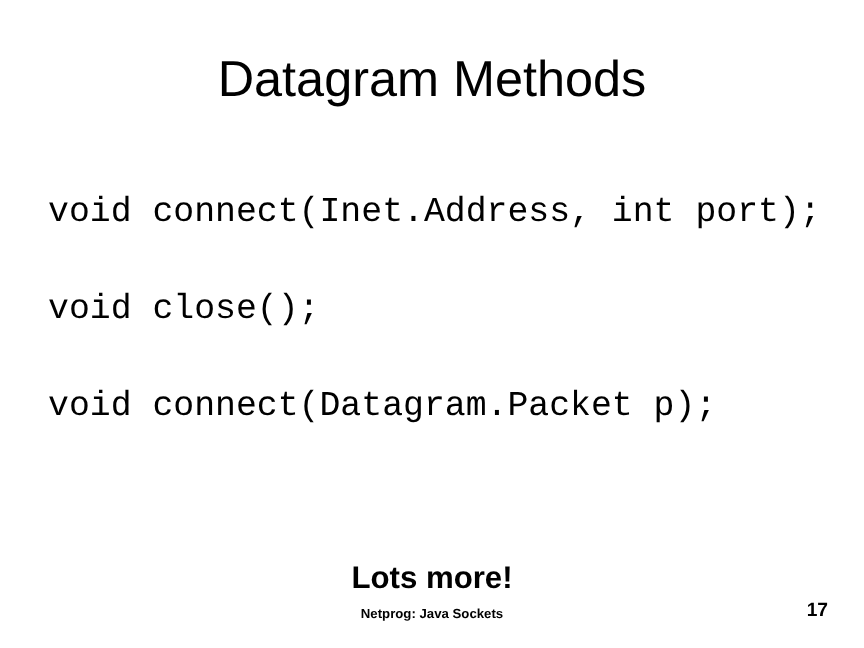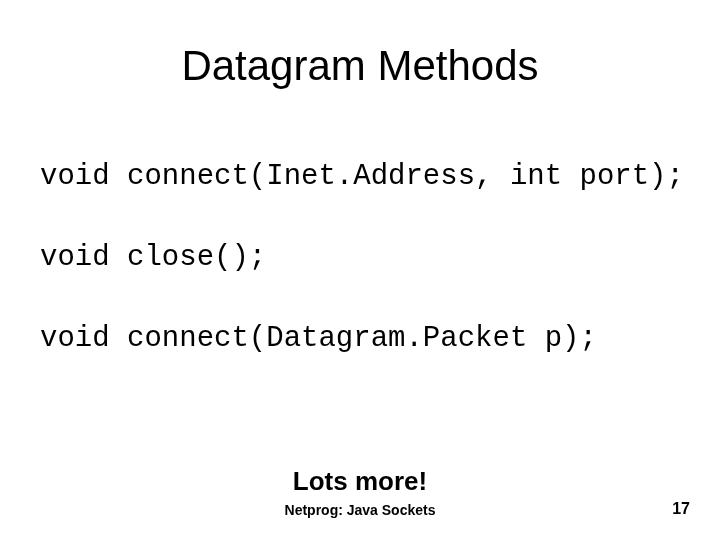--- a/index.html
+++ b/index.html
@@ -48,21 +48,21 @@
     font-size: 26px;
     font-weight: 700;
     margin-top: 28px;
   }
   .footer-center {
     position: absolute;
     bottom: 22px;
     left: 0;
     width: 100%;
     text-align: center;
-    font-size: 14px;
+    font-size: 11px;
     font-weight: 700;
   }
   .page-num {
     position: absolute;
     bottom: 22px;
     right: 30px;
     font-size: 16px;
     font-weight: 700;
   }
 </style>

